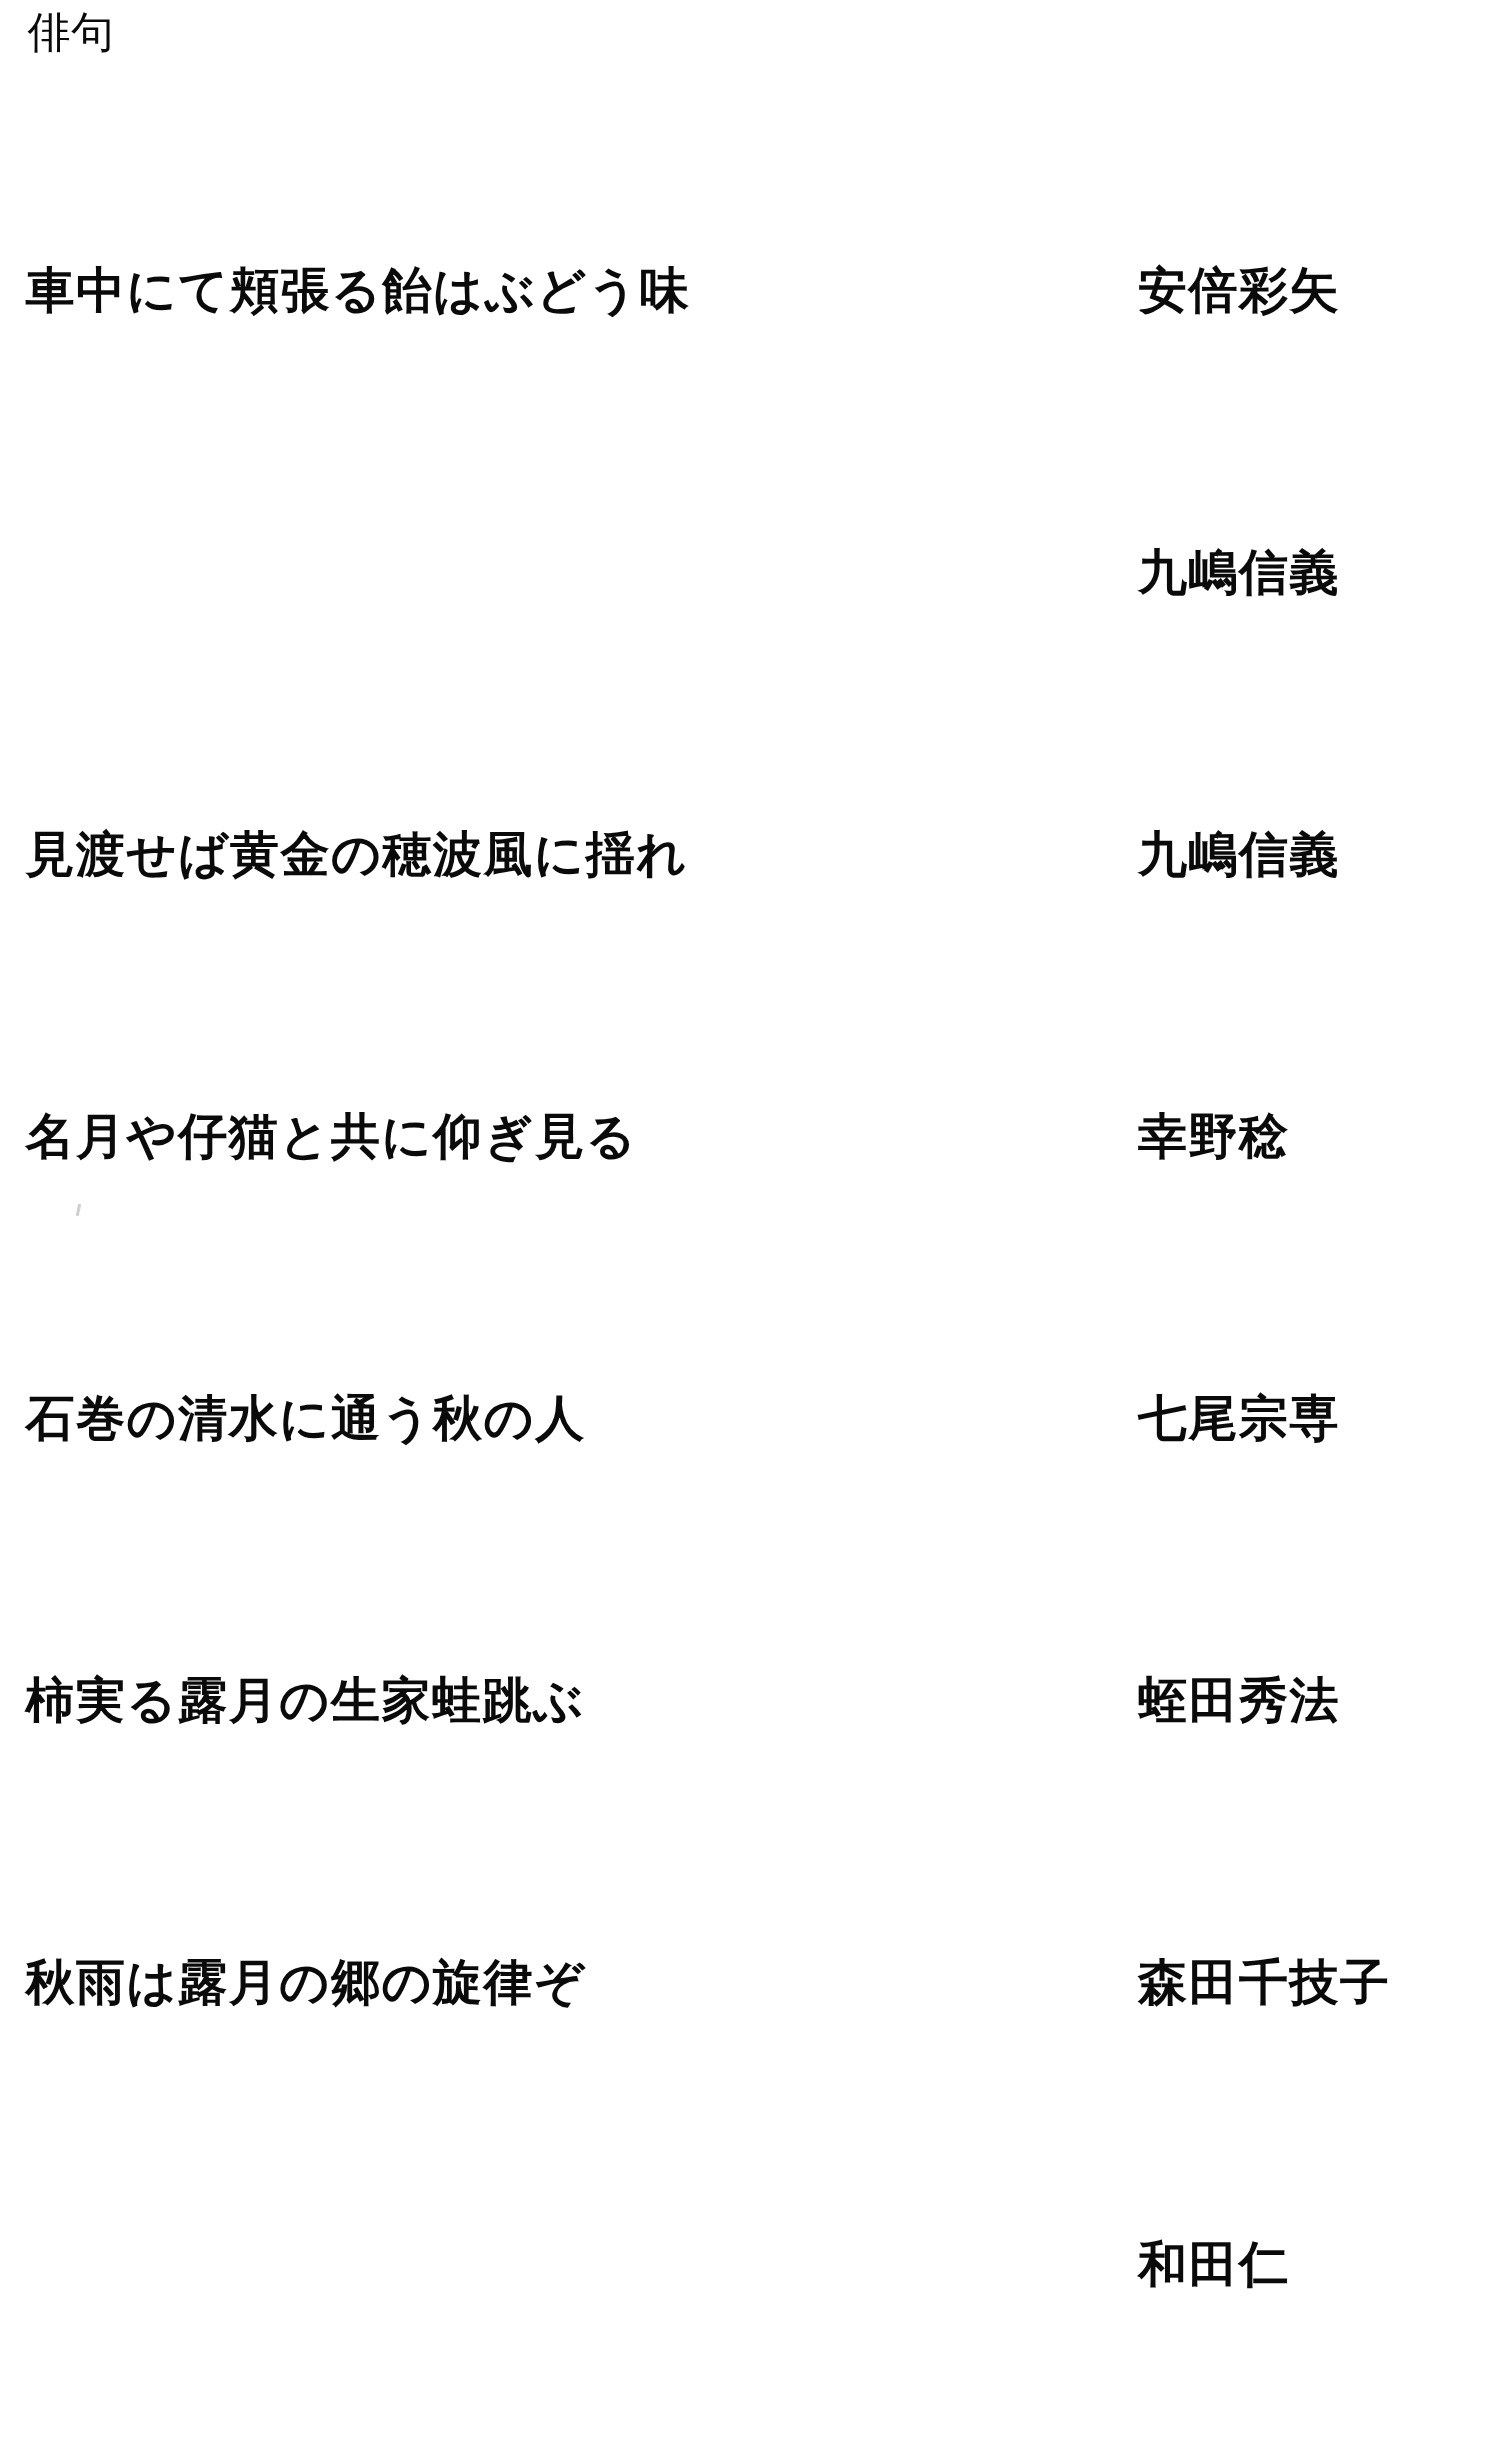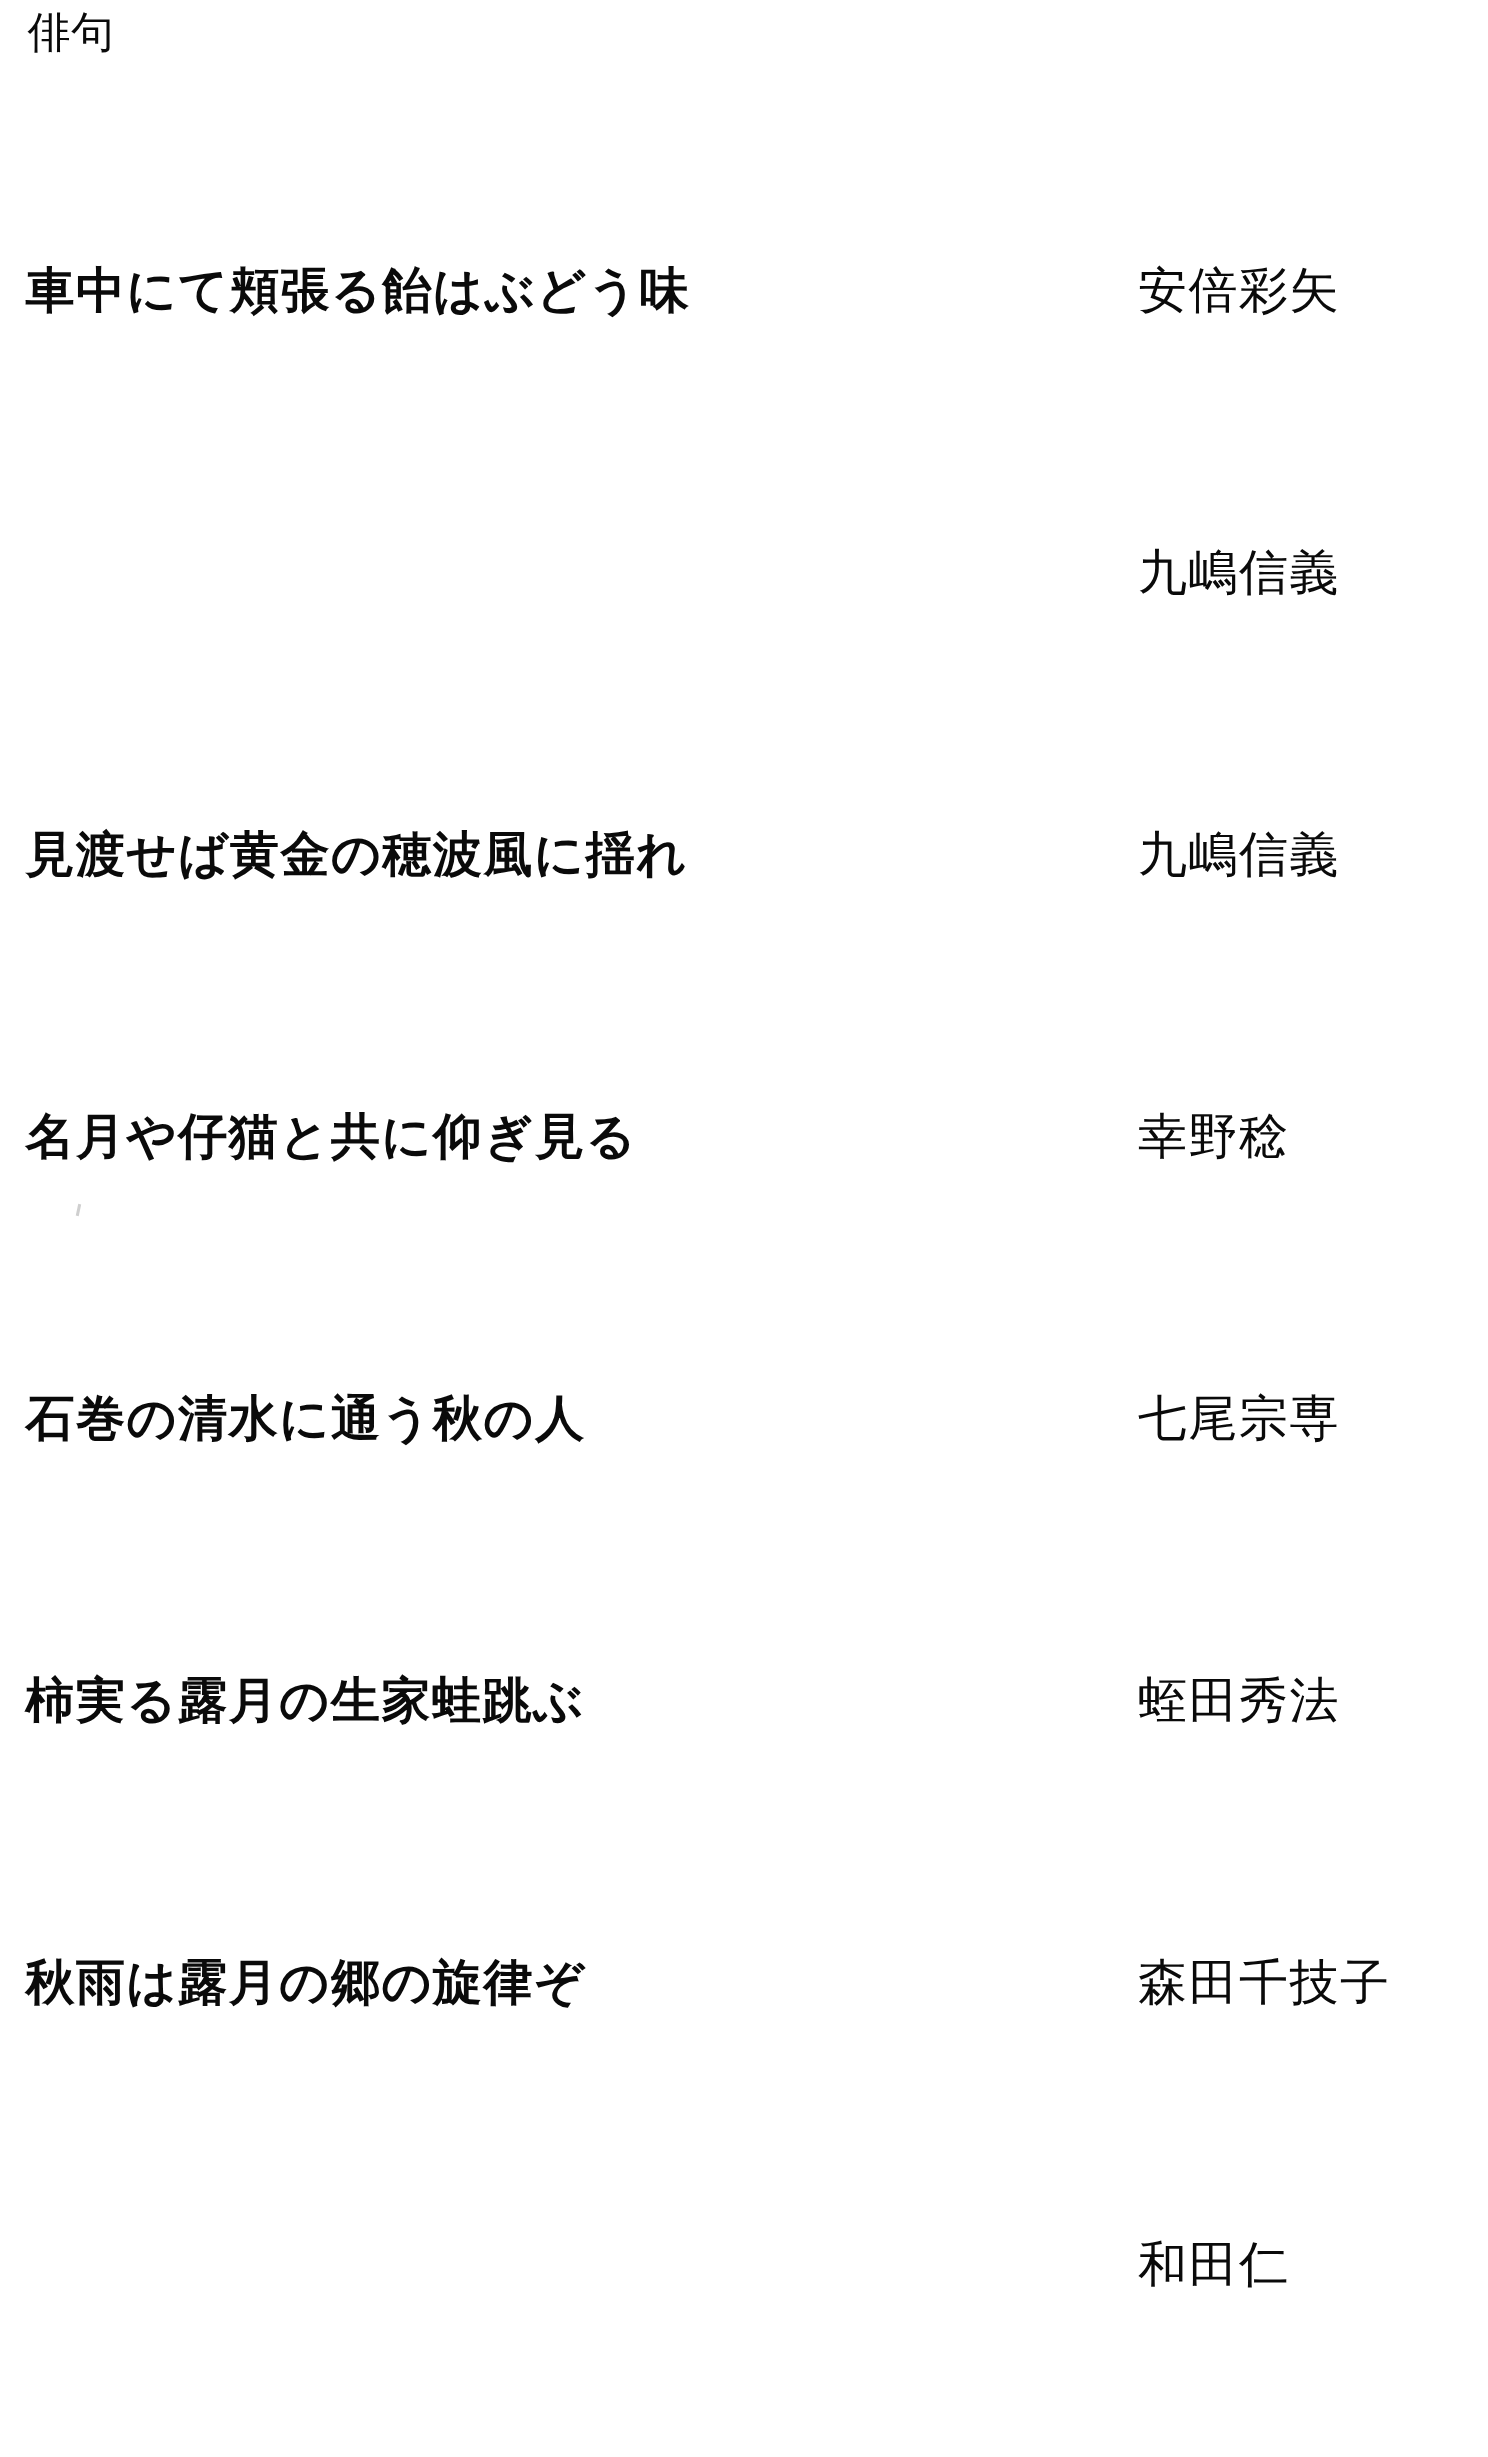--- a/index.html
+++ b/index.html
@@ -53,21 +53,21 @@
     font-weight: 600;
     letter-spacing: 1.5px;
     white-space: nowrap;
   }
   .haiku-author {
     position: absolute;
     left: 1138px;
     top: 0;
     font-size: 49px;
     line-height: 1.1;
-    font-weight: 400;
+    font-weight: 700;
     letter-spacing: 1.5px;
     white-space: nowrap;
     text-align: right;
   }
   
   .speck {
     position: absolute;
     width: 3px;
     height: 11.8px;
     background: #cfcfcf;

